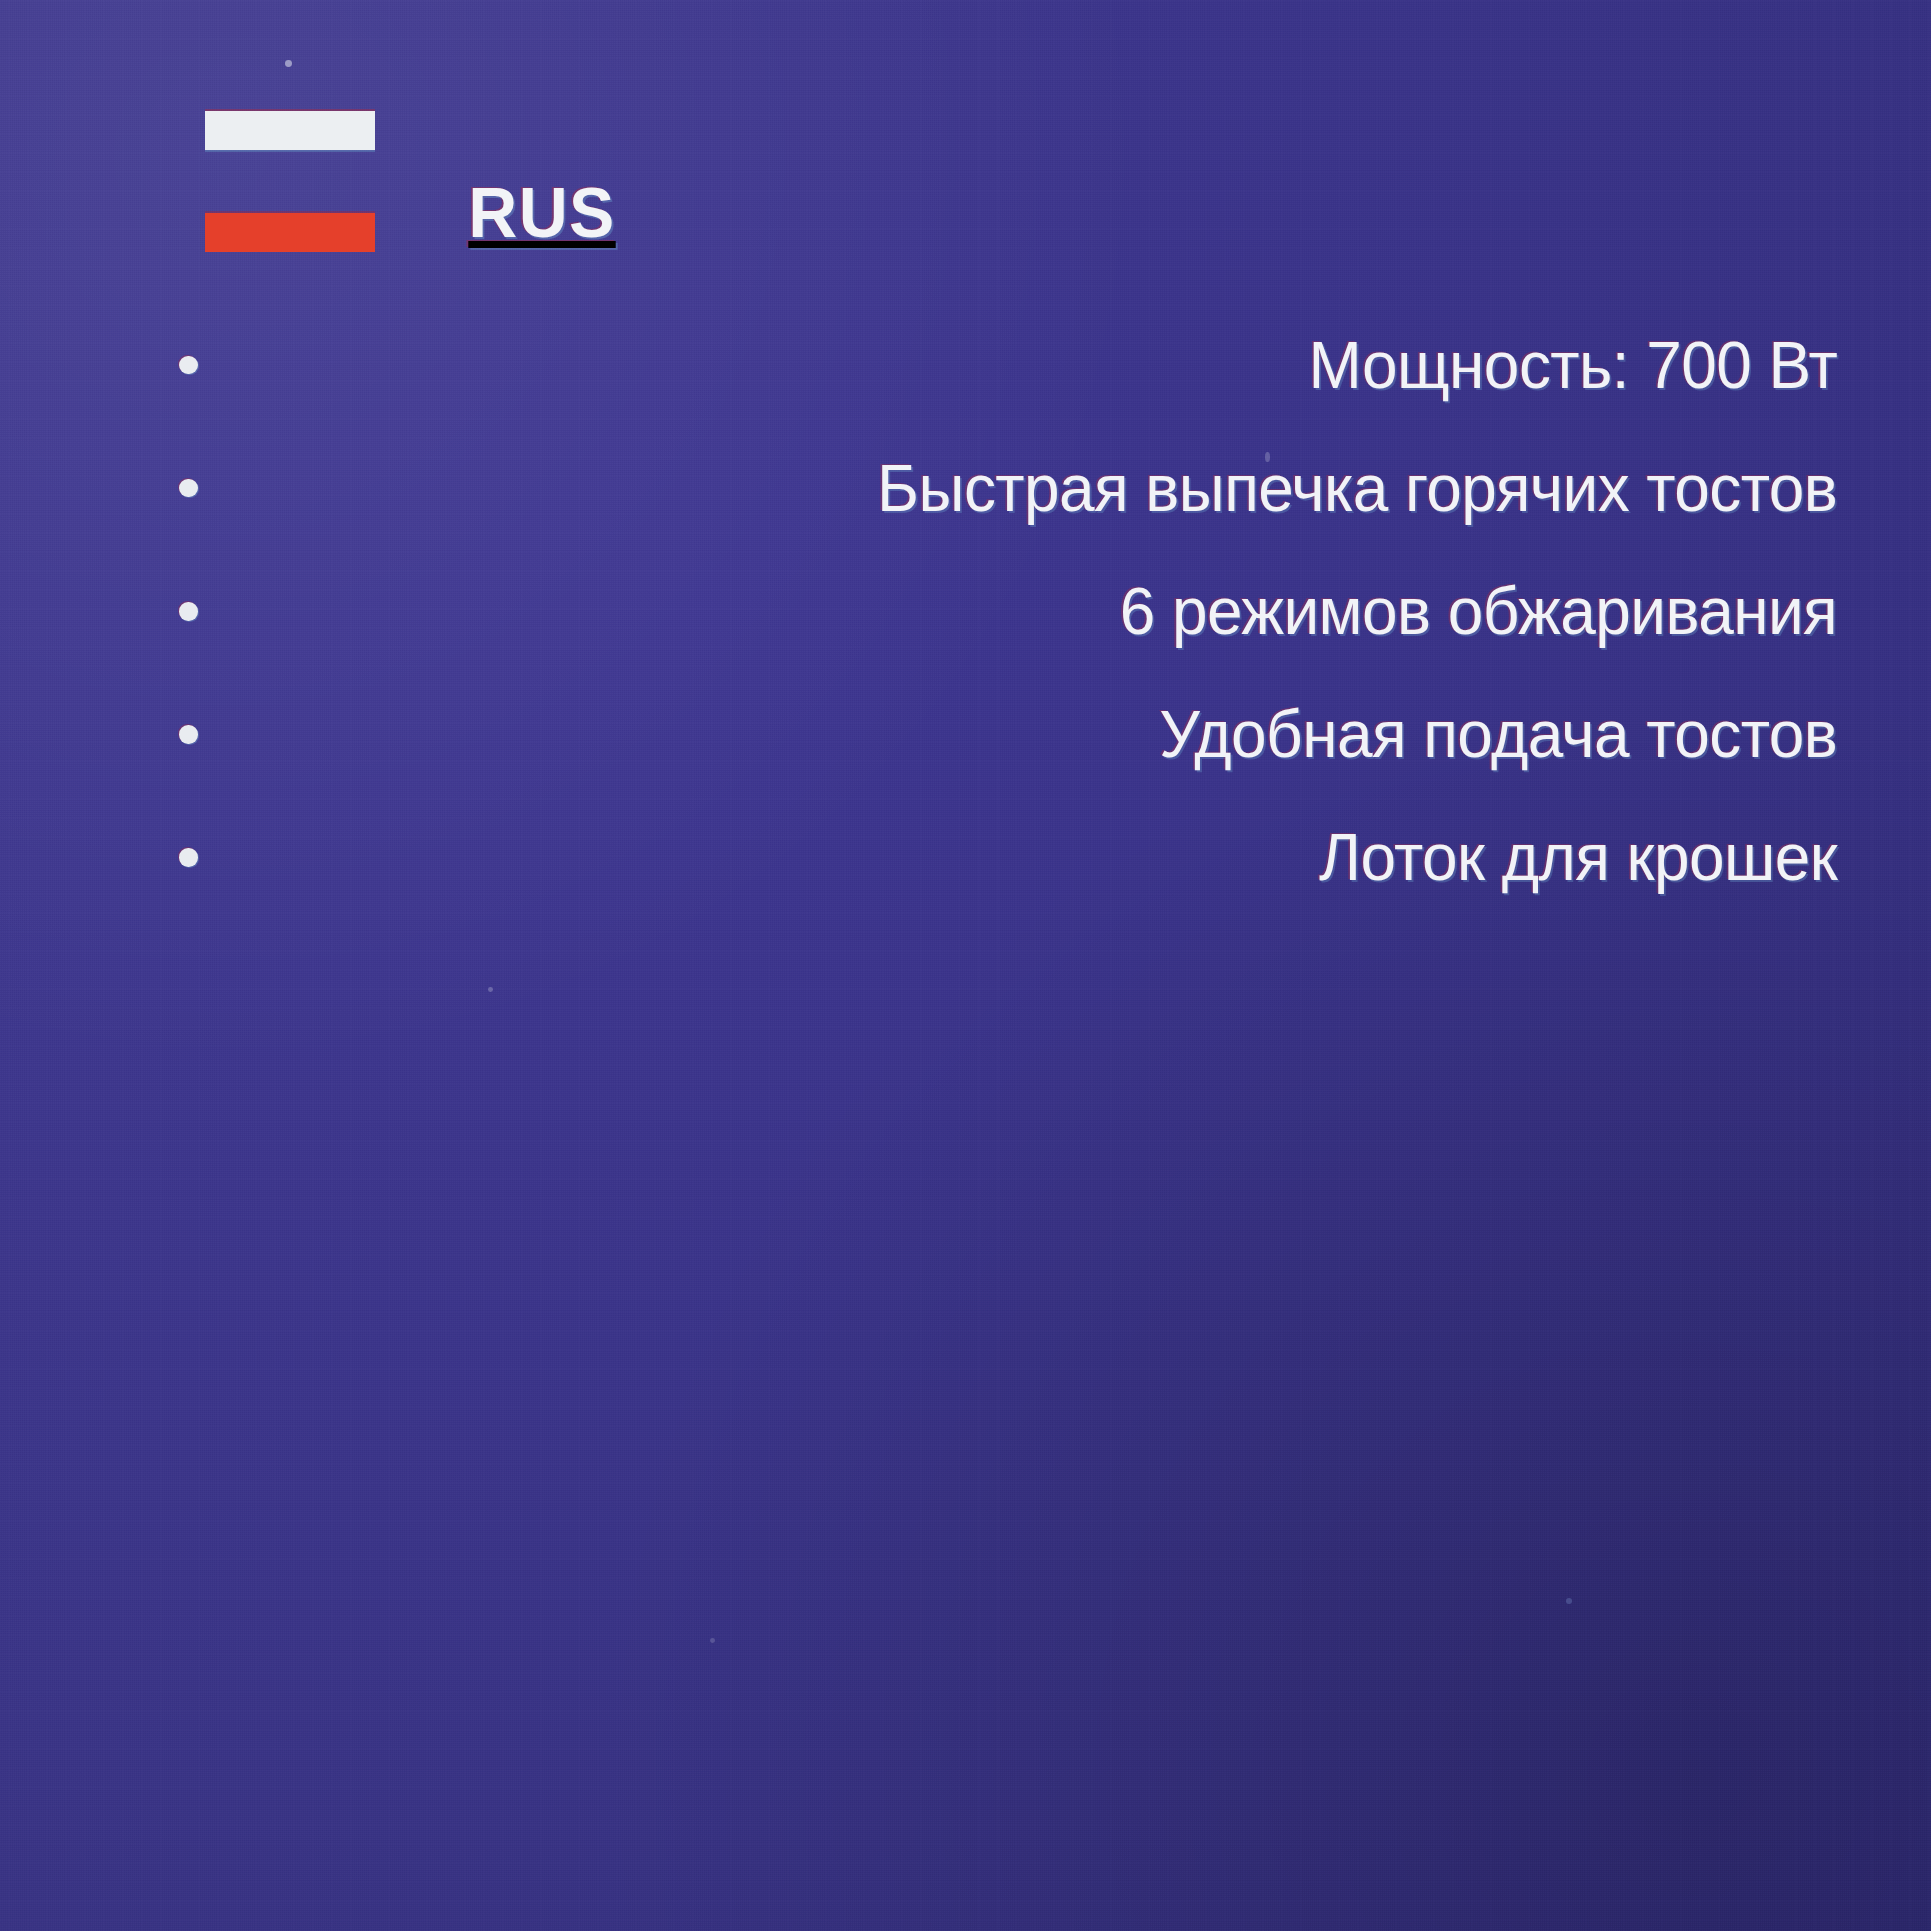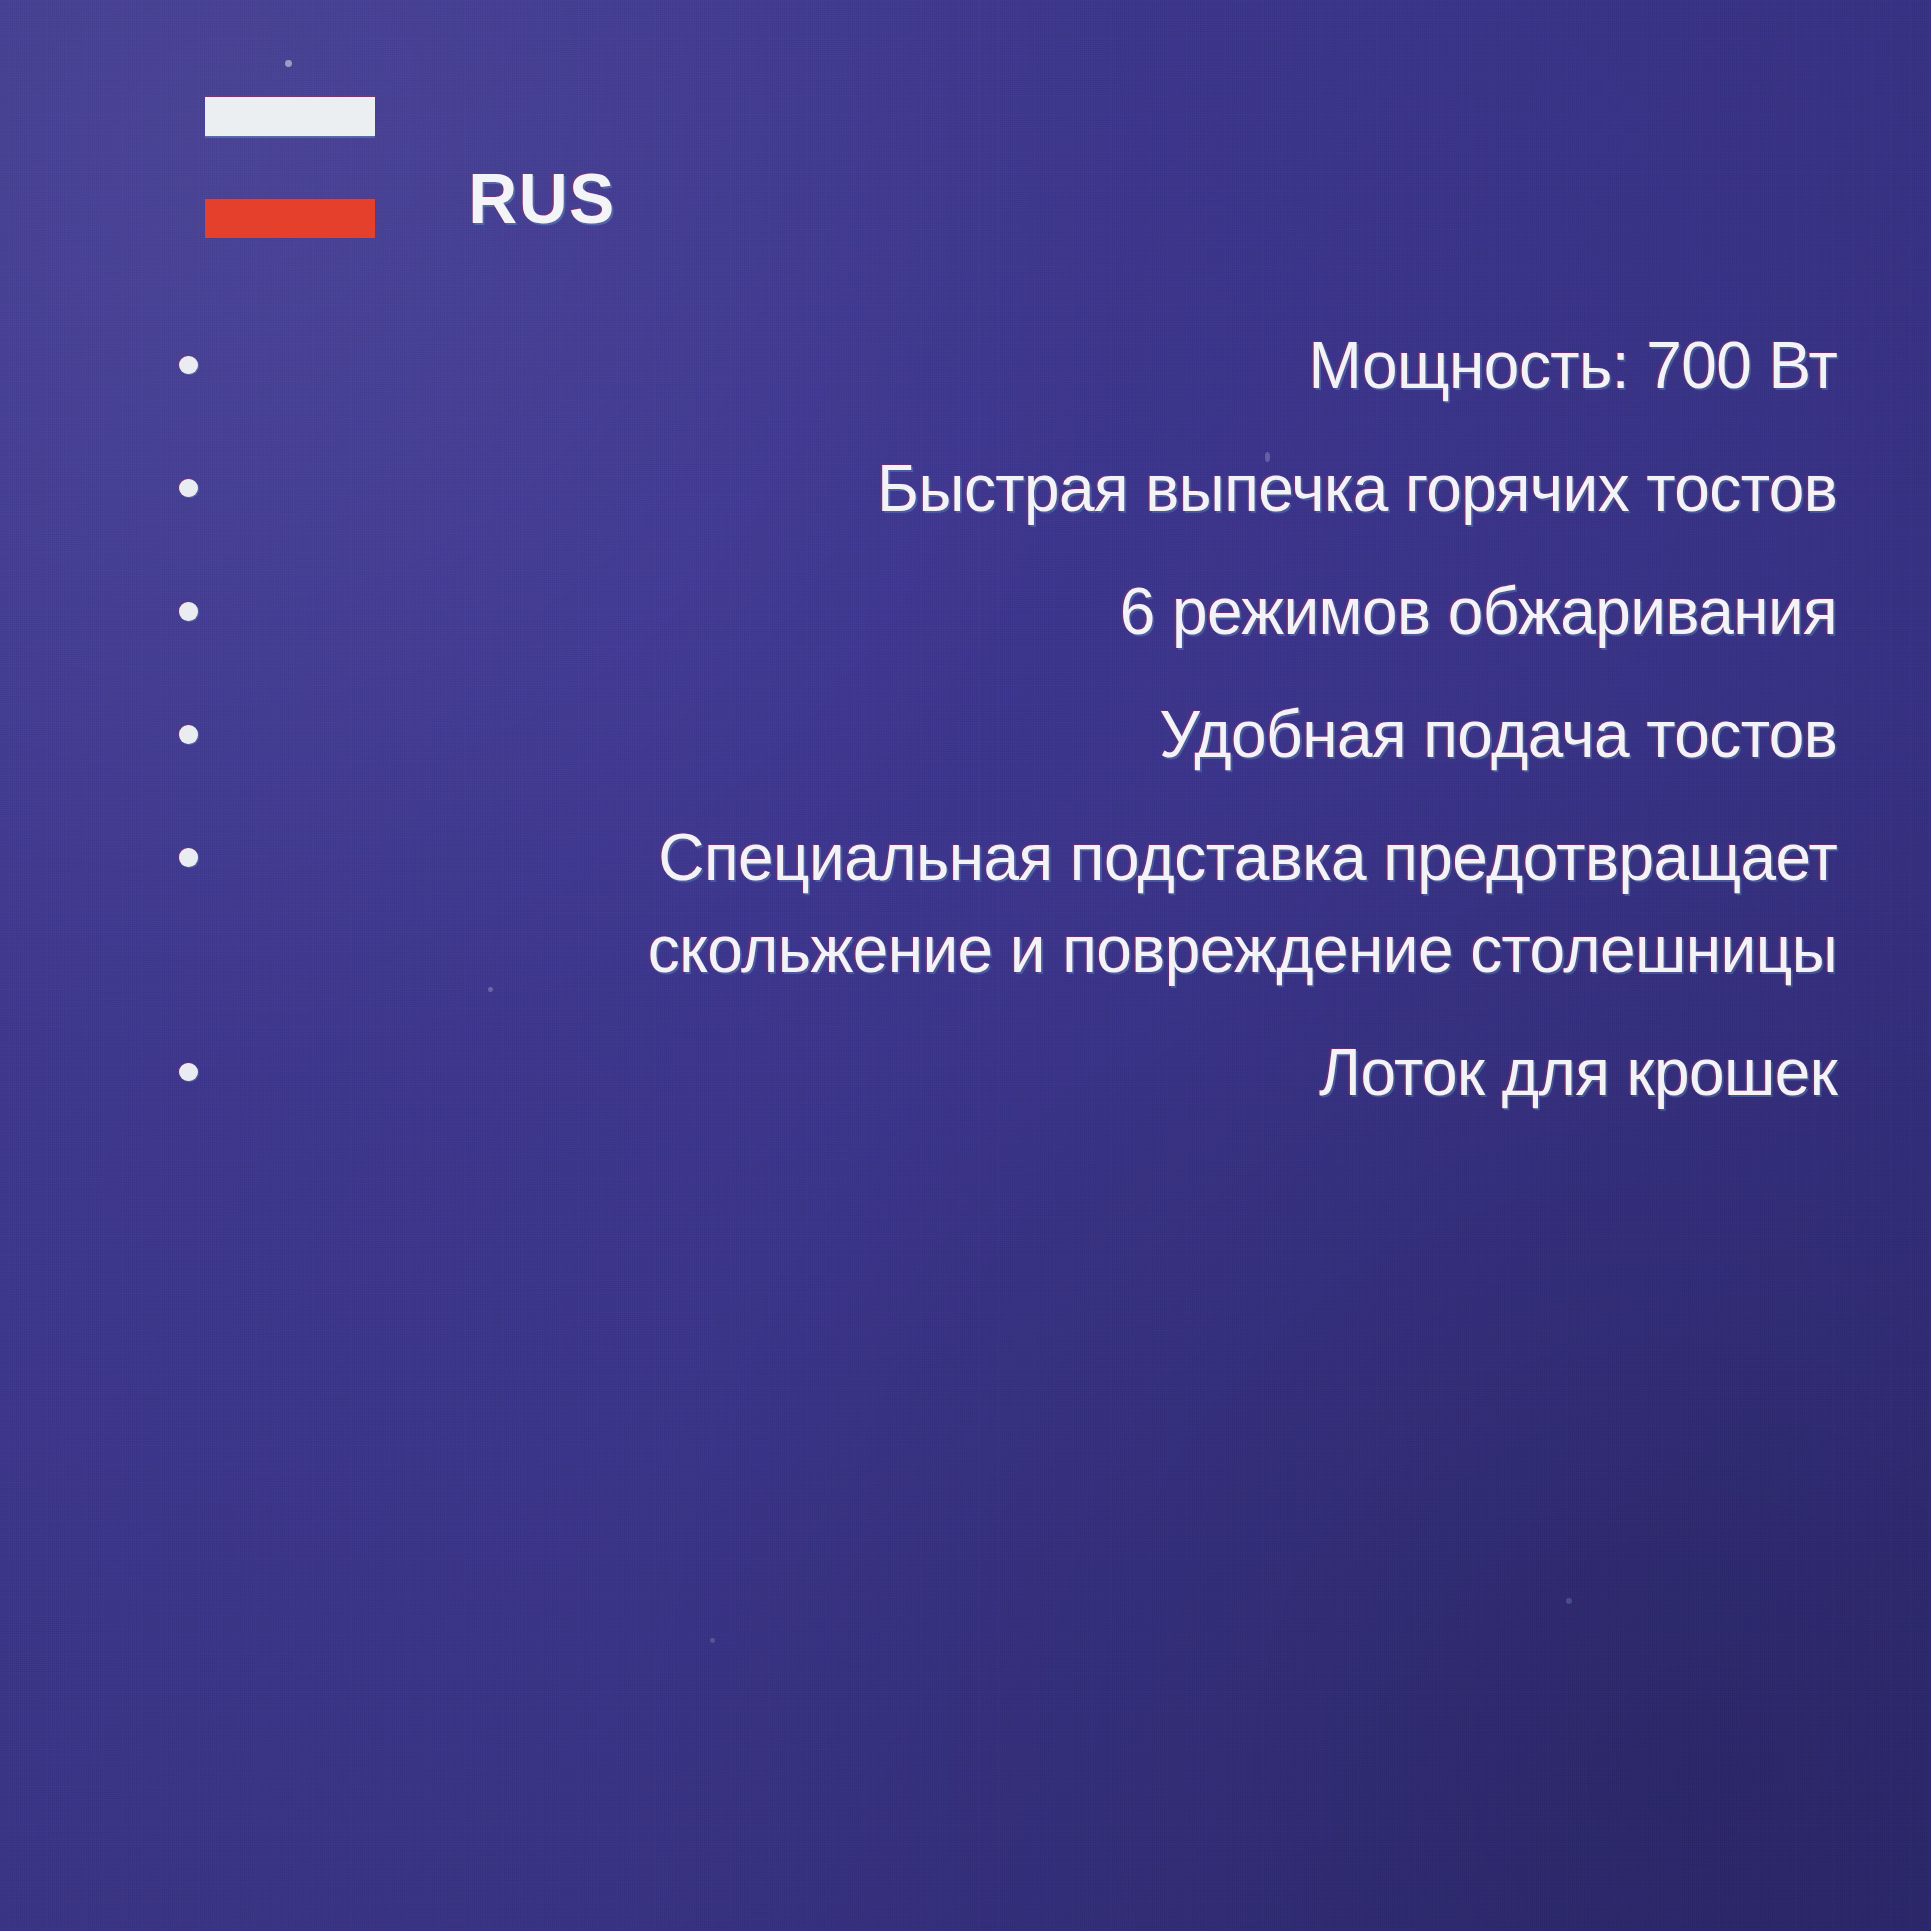--- a/index.html
+++ b/index.html
@@ -46,23 +46,24 @@
 
   .content {
     position: relative;
     z-index: 3;
   }
 
   
   #language-header {
     position: absolute;
     left: 205px;
-    top: 97px;
+    top: 111px;
     display: flex;
     align-items: center;
+    text-decoration: underline;
   }
   #flag-russia {
     width: 170px;
     height: 141px;
     display: flex;
     flex-direction: column;
     justify-content: space-between;
   }
   .flag-stripe {
     width: 170px;
@@ -179,25 +180,20 @@
       </li>
 
 
 
 
       <li class="feature-item">
         <span class="bullet-dot"></span>
         <span class="feature-text">Удобная подача тостов</span>
       </li>
 
-      <li class="feature-item">
-        <span class="bullet-dot"></span>
-        <span class="feature-text">Специальная подставка предотвращает</span>
-        <span class="feature-text line2">скольжение и повреждение столешницы</span>
-      </li>
 
       <li class="feature-item">
         <span class="bullet-dot"></span>
         <span class="feature-text">Лоток для крошек</span>
       </li>
 
 
     </ul>
 
   </div>

